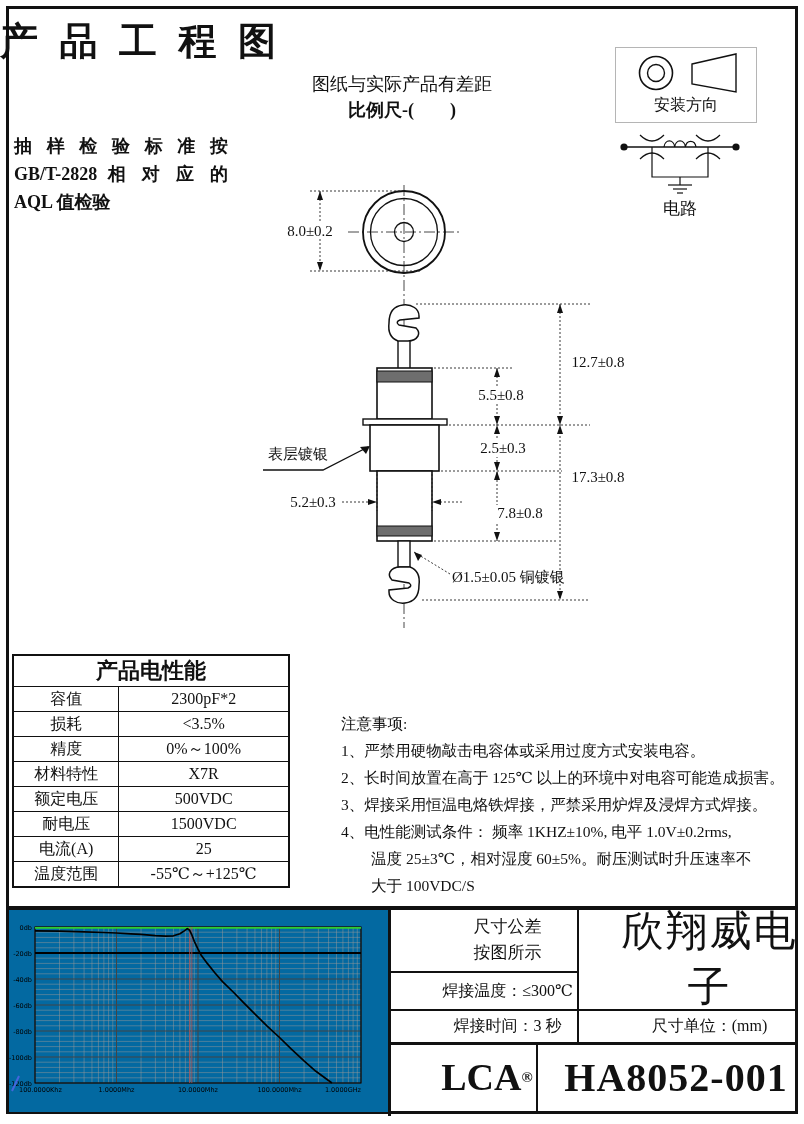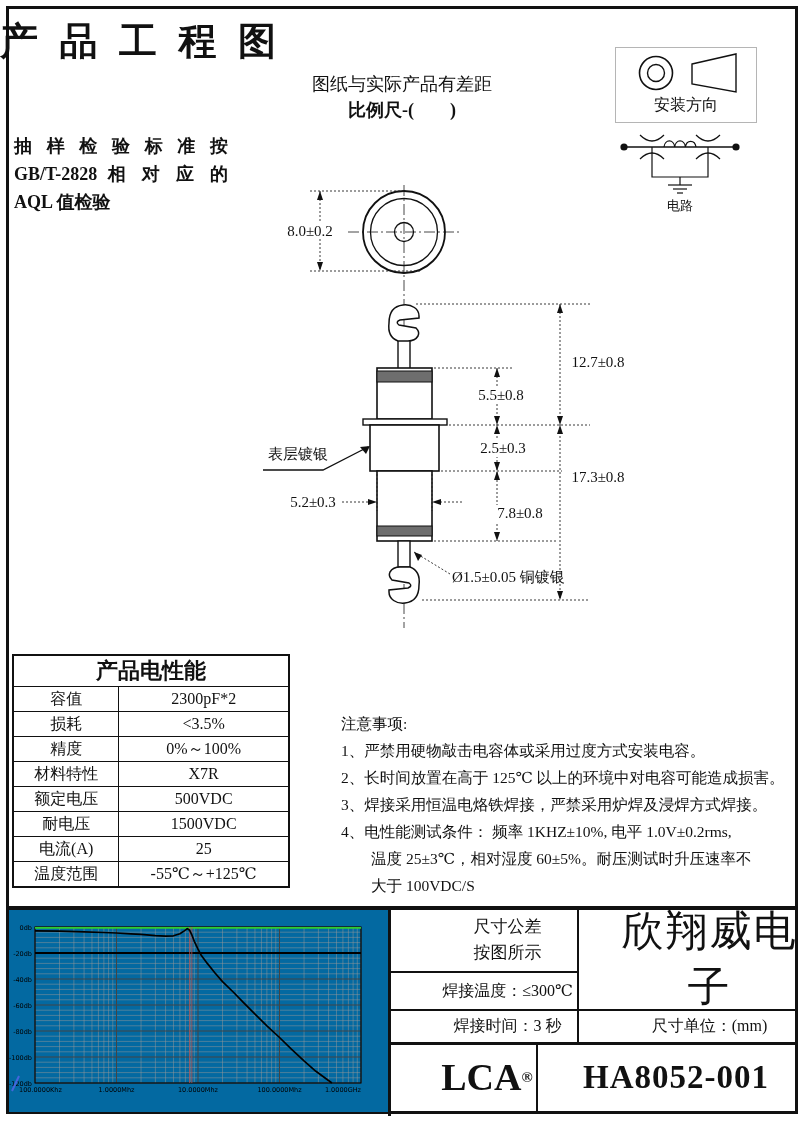--- a/index.html
+++ b/index.html
@@ -10,37 +10,37 @@
   .hline{background:#111;height:2px;}
   .vline{background:#111;width:2px;}
   .title{left:0;right:0;top:16px;font-size:38px;font-weight:bold;letter-spacing:6px;}
   .subtitle{left:0;right:0;top:72px;text-align:center;font-size:18px;}
   .scaleline{left:0;right:0;top:98px;text-align:center;font-size:18px;font-weight:bold;white-space:pre;}
   .insp{left:14px;top:102px;width:214px;font-size:18px;font-weight:bold;line-height:28px;margin-top:30px;}
   .insp div{text-align:justify;}
   .insp div.j{text-align-last:justify;}
   .installbox{left:615px;top:47px;width:142px;height:76px;border:1px solid #b5b5b5;box-sizing:border-box;background:#fff;}
   .installlabel{left:615px;top:95px;width:142px;text-align:center;font-size:16px;}
-  .circuitlabel{left:618px;top:197px;width:124px;text-align:center;font-size:13px;}
+  .circuitlabel{left:618px;top:197px;width:124px;text-align:center;font-size:17px;}
   table.spec{position:absolute;left:12px;top:654px;width:278px;border-collapse:collapse;
              border:2px solid #111;font-size:16px;}
   table.spec th,table.spec td{border:1px solid #111;height:24px;text-align:center;padding:0 2px;font-weight:normal;}
   table.spec th{font-size:22px;height:25px;font-weight:bold;}
   .notes{left:341px;top:710px;width:456px;font-size:15.5px;line-height:27px;}
   .notes .cont{padding-left:30px;}
   .chartcell{left:9px;top:910px;width:379px;height:202px;background:#0369a1;}
   .tb-cell{display:flex;align-items:center;justify-content:center;text-align:center;box-sizing:border-box;margin-left:23px;}
   .tb-tol{left:391px;top:908px;width:187px;height:64px;font-size:17px;line-height:26px;flex-direction:column;}
   .tb-temp{left:391px;top:972px;width:187px;height:38px;font-size:16px;}
   .tb-time{left:391px;top:1010px;width:187px;height:33px;font-size:16px;}
   .tb-company{left:578px;top:908px;width:217px;height:102px;font-size:42px;font-weight:normal;letter-spacing:2px;}
   .tb-unit{left:578px;top:1010px;width:217px;height:33px;font-size:16px;}
   .tb-brand{left:391px;top:1043px;width:146px;height:68px;font-size:38px;font-weight:bold;}
   .tb-brand sup{font-size:15px;vertical-align:super;}
-  .tb-pn{left:537px;top:1043px;width:232px;height:68px;font-size:33px;font-weight:bold;letter-spacing:1px;border-radius:30px;}
+  .tb-pn{left:537px;top:1043px;width:232px;height:68px;font-size:40px;font-weight:bold;letter-spacing:1px;border-radius:30px;}
   svg text{font-family:"Liberation Serif","DejaVu Serif",serif;}
   #chart-svg text{font-family:"DejaVu Sans","Liberation Sans",sans-serif;}
 </style>
 </head>
 <body>
 
 <div class="page">
   <div class="abs frame"></div>
 
   <div class="abs title">产 品 工 程 图</div>

